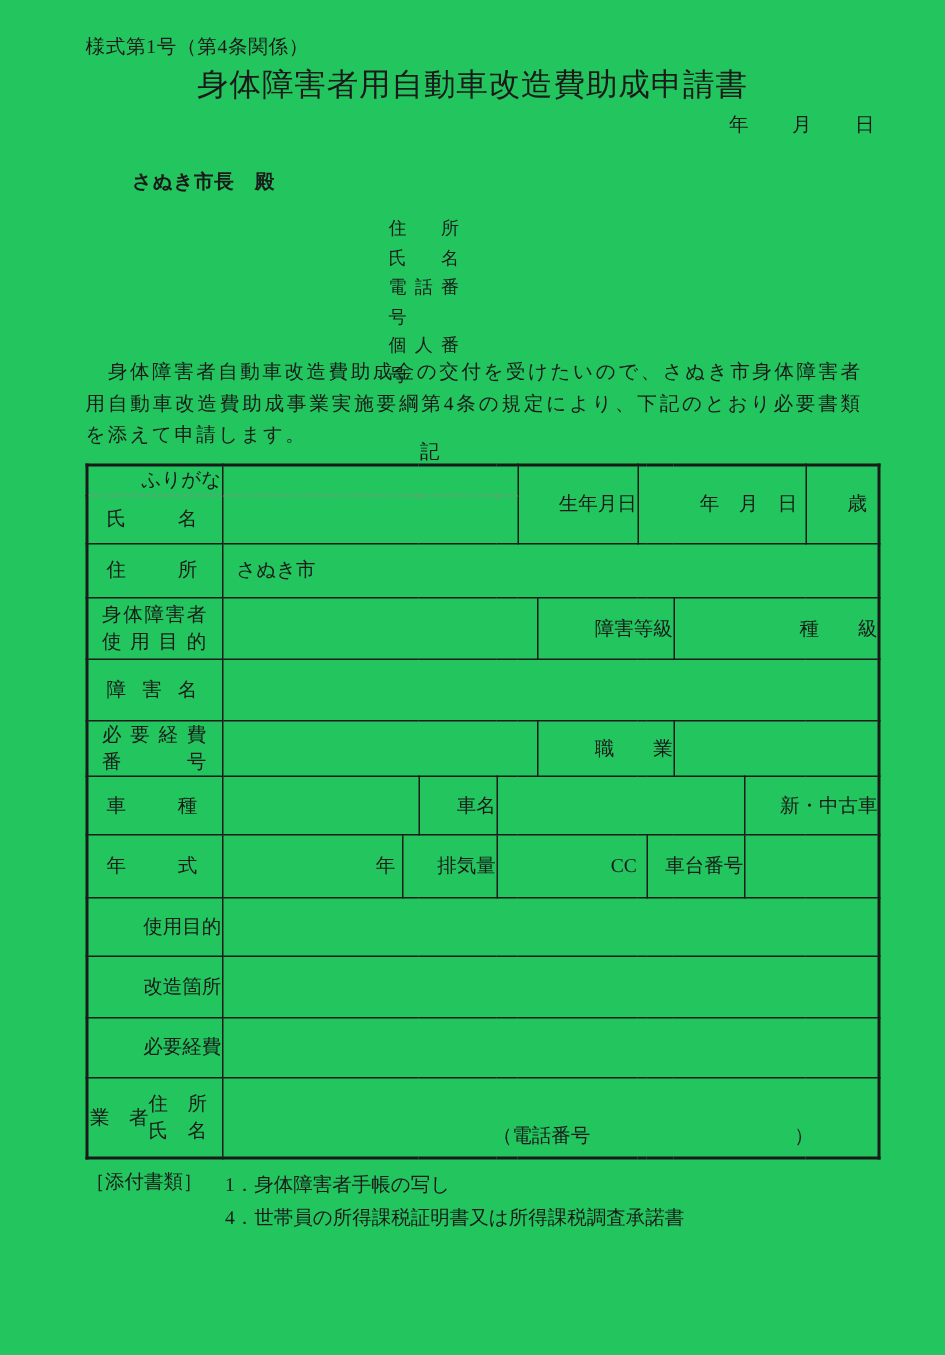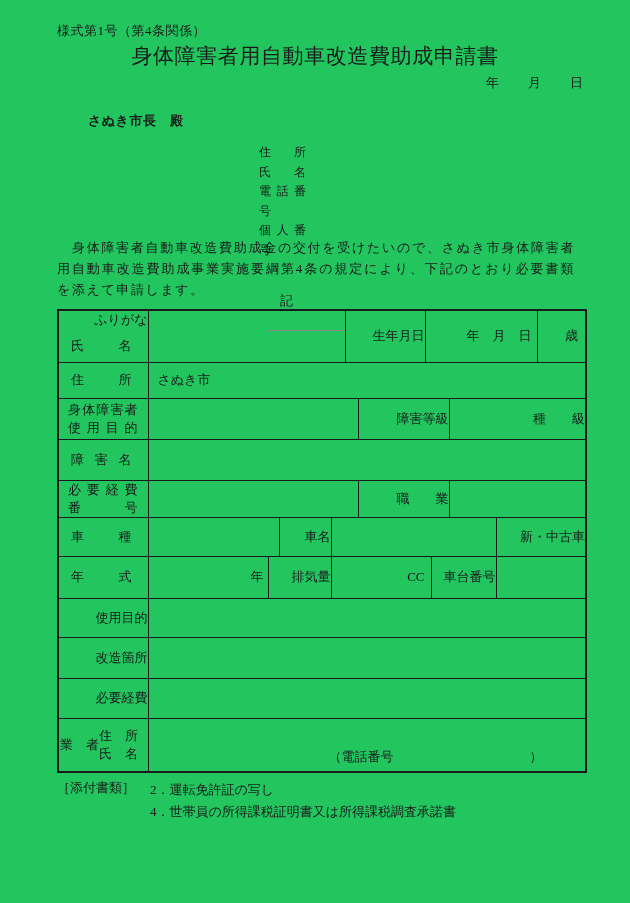--- a/index.html
+++ b/index.html
@@ -168,17 +168,17 @@
           <span>（電話番号</span>
           <span>）</span>
         </div>
       </td>
     </tr>
   </tbody>
     </table>
 
   <div class="abs attach-label">［添付書類］</div>
   <div class="abs attach-items">
-    <div>2．運転免許証の写し</div>
+    <div>1．身体障害者手帳の写し</div>
     <div>4．世帯員の所得課税証明書又は所得課税調査承諾書</div>
   </div>
 
 </div>
 
 </body></html>

